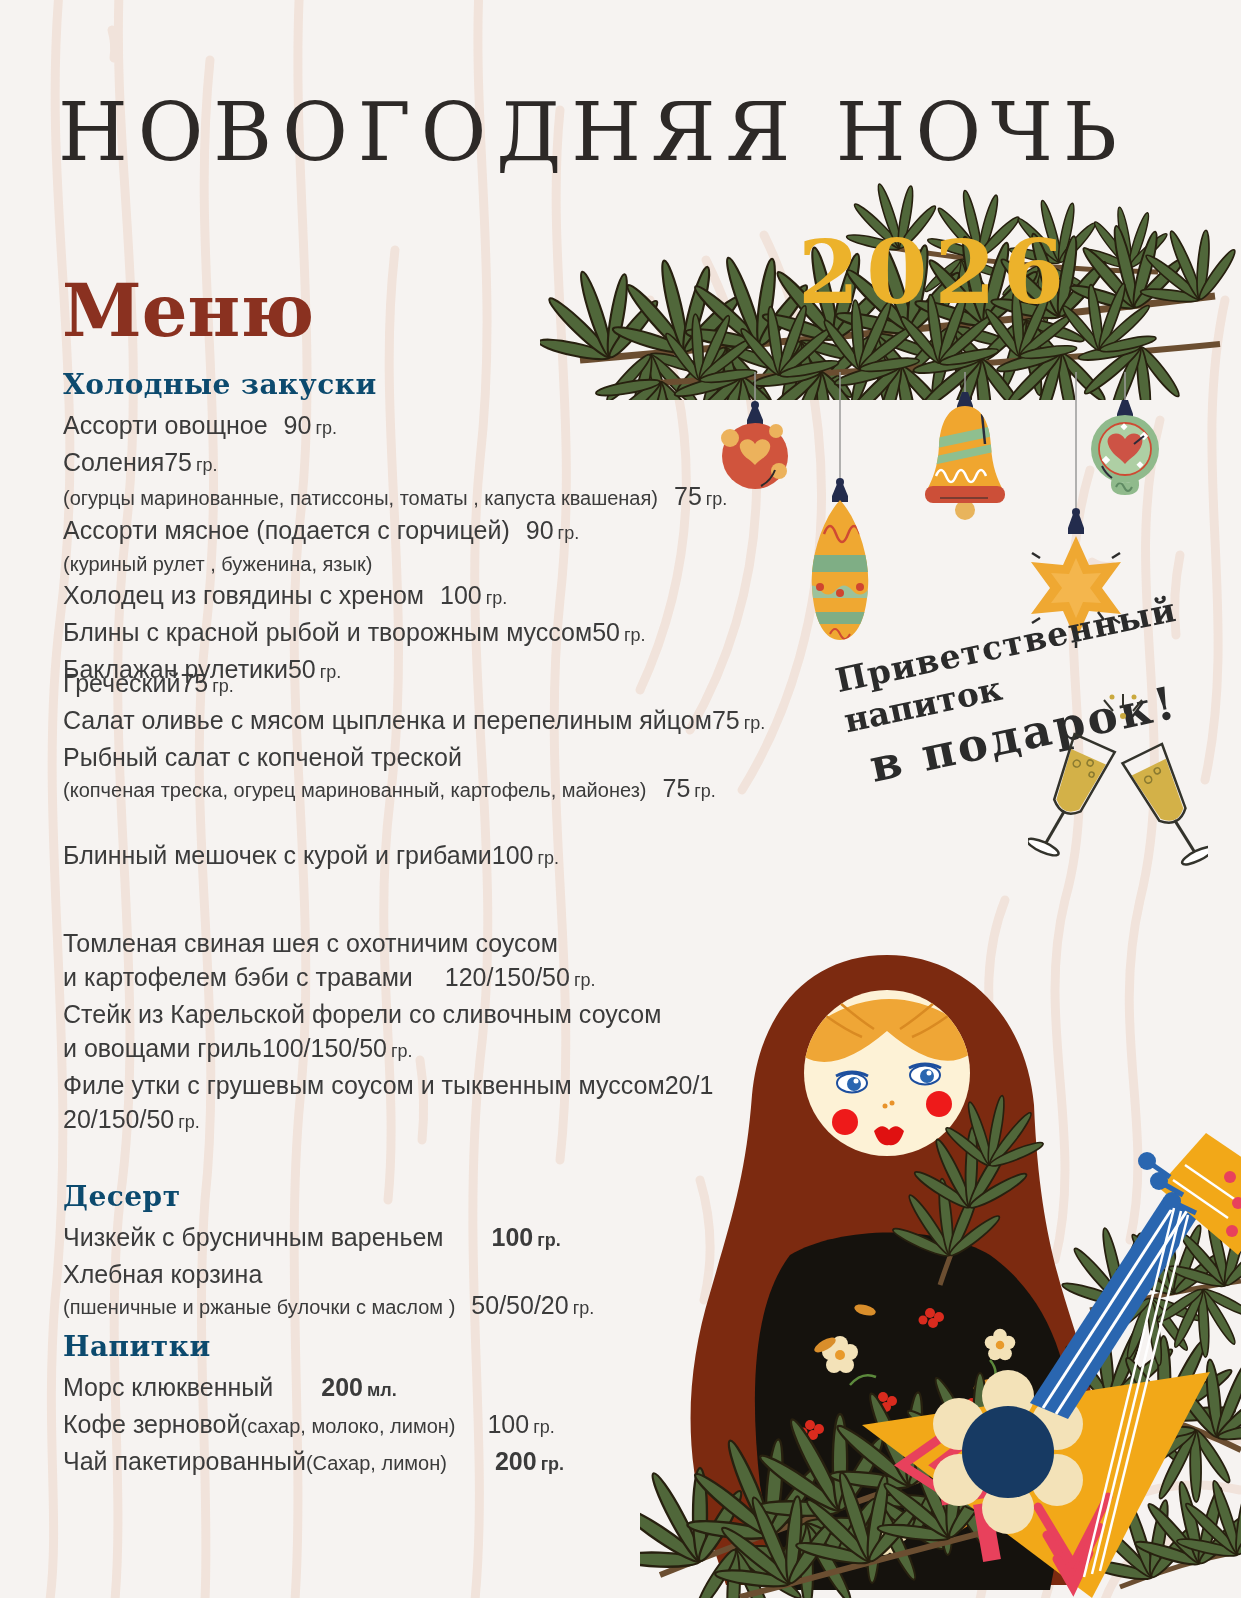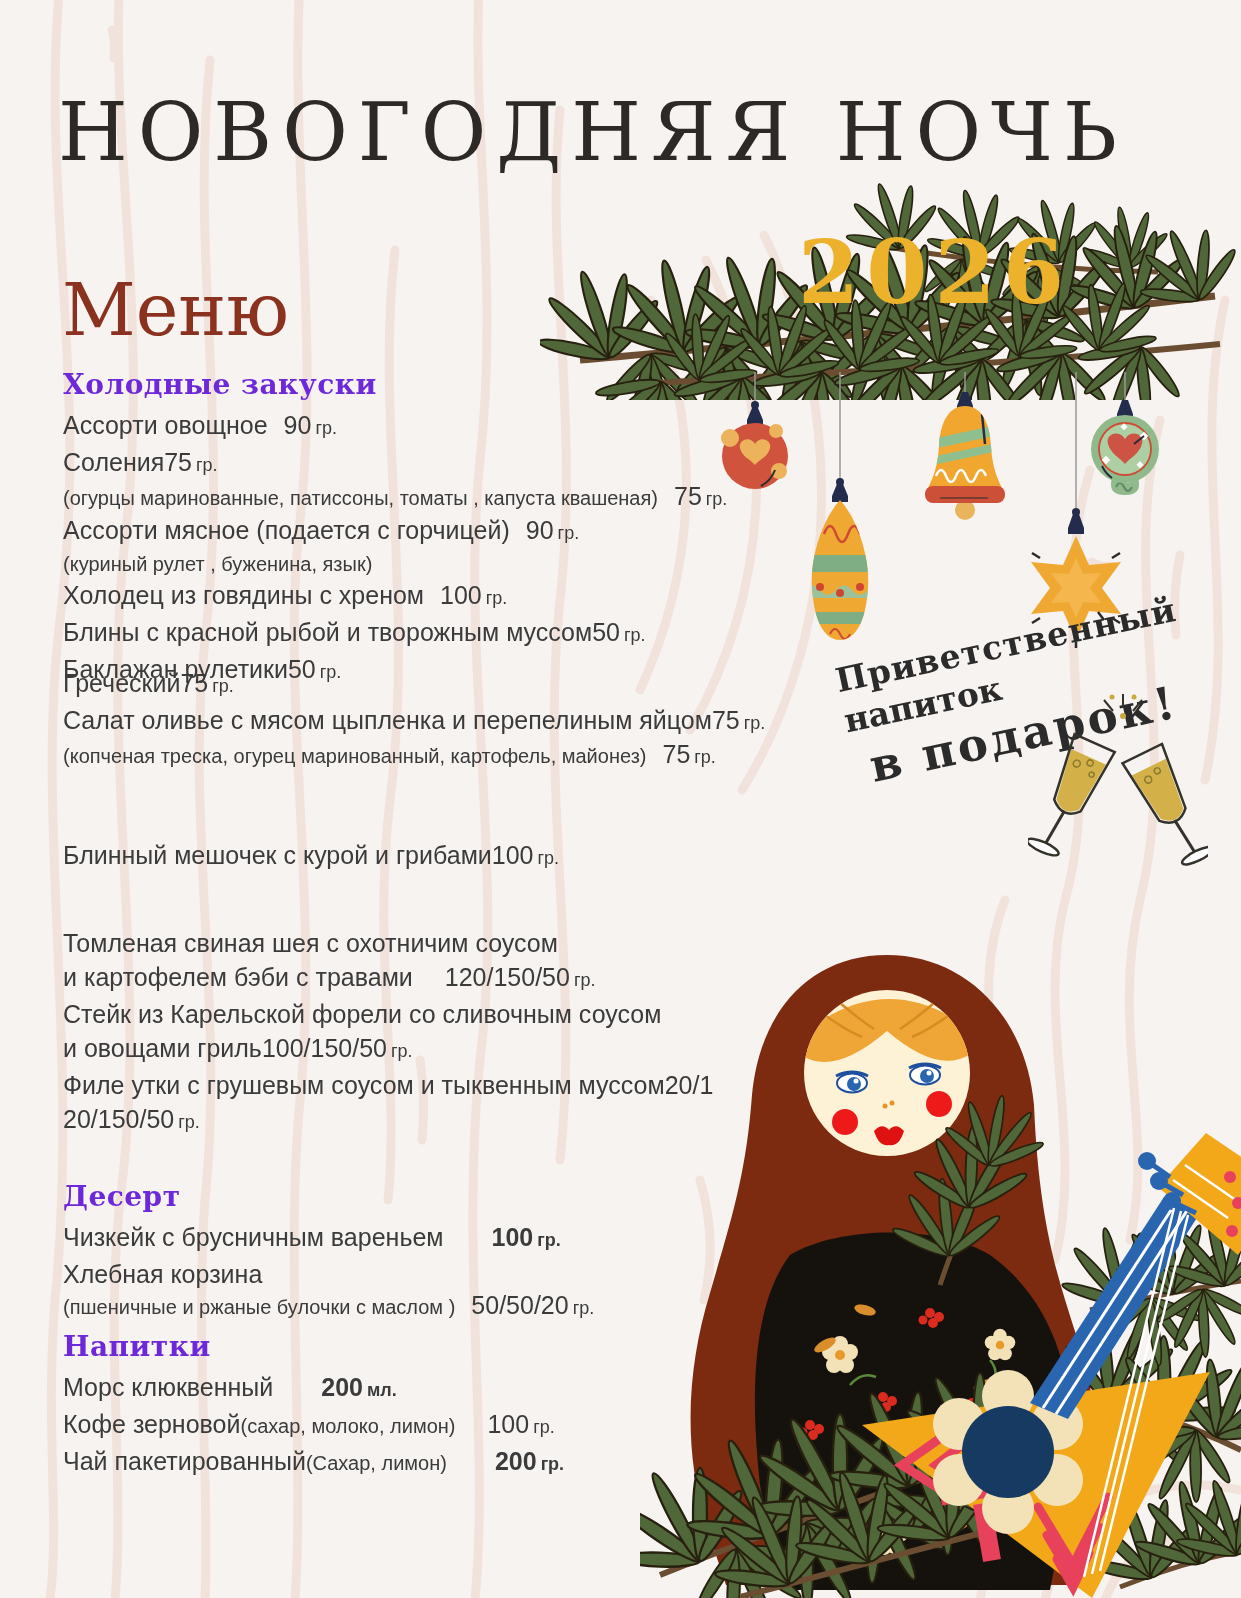--- a/index.html
+++ b/index.html
@@ -5,24 +5,24 @@
   html,body{margin:0;padding:0;background:#e8e4e1;}
   .page{position:relative;width:1241px;height:1598px;background:#f6f3f1;overflow:hidden;
         font-family:"Liberation Sans",sans-serif;color:#3b3b3b;}
   svg.deco{position:absolute;display:block;}
   .grain{left:0;top:0;z-index:0;}
   .page-title{position:absolute;left:58px;top:86px;z-index:2;white-space:nowrap;
         font-family:"DejaVu Serif",serif;font-weight:400;font-size:80px;letter-spacing:10px;color:#2d2927;}
   .year{position:absolute;left:798px;top:220px;z-index:3;font-family:"DejaVu Serif",serif;
         font-weight:700;font-size:88px;letter-spacing:7px;color:#ecb22b;}
   .menu-title{position:absolute;left:62px;top:268px;z-index:2;font-family:"DejaVu Serif",serif;
-        font-weight:400;font-size:72px;color:#8a3120;}
+        font-weight:700;font-size:72px;color:#8a3120;}
   .section{position:absolute;left:63px;z-index:2;}
   .section h2{margin:0 0 7px 0;font-family:"DejaVu Serif",serif;font-weight:700;font-size:28px;
-        letter-spacing:.5px;color:#6d28d9;white-space:nowrap;}
+        letter-spacing:.5px;color:#0c4a6e;white-space:nowrap;}
   .line{white-space:nowrap;}
   .line.main{font-size:25px;line-height:34px;}
   .line.sub{font-size:20px;line-height:28px;}
   .p{margin-left:0;white-space:nowrap;}
   .p.gap-sm{margin-left:16px;} .p.gap-md{margin-left:32px;} .p.gap-lg{margin-left:48px;font-weight:bold;}
   .num{font-size:25px;} .unit{font-size:18px;margin-left:4px;}
   .note{font-size:20px;}
   .gift{position:absolute;left:832px;top:662px;z-index:3;transform:rotate(-12deg);
         transform-origin:left top;color:#2b2b2b;font-family:"DejaVu Serif",serif;font-weight:700;}
   .gift .g1{font-size:33px;letter-spacing:1px;}
@@ -215,20 +215,21 @@
     <div class="line main"><span>Ассорти мясное  (подается с горчицей)</span><span class="p gap-sm"><span class="num">90</span><span class="unit">гр.</span></span></div>
     <div class="line sub"><span>(куриный рулет , буженина, язык)</span></div>
     <div class="line main"><span>Холодец из говядины с хреном</span><span class="p gap-sm"><span class="num">100</span><span class="unit">гр.</span></span></div>
     <div class="line main"><span>Блины с красной рыбой и творожным муссом</span><span class="p"><span class="num">50</span><span class="unit">гр.</span></span></div>
     <div class="line main"><span>Баклажан рулетики</span><span class="p"><span class="num">50</span><span class="unit">гр.</span></span></div>
   </div>
 
   <div class="section s1">
     <div class="line main"><span>Греческий</span><span class="p"><span class="num">75</span><span class="unit">гр.</span></span></div>
     <div class="line main"><span>Салат оливье с мясом цыпленка  и перепелиным яйцом</span><span class="p"><span class="num">75</span><span class="unit">гр.</span></span></div>
+    <div class="line main"><span>Рыбный салат с копченой треской</span></div>
     <div class="line sub"><span>(копченая треска, огурец маринованный, картофель, майонез)</span><span class="p gap-sm"><span class="num">75</span><span class="unit">гр.</span></span></div>
   </div>
 
   <div class="section s2">
     <div class="line main"><span>Блинный  мешочек с курой и грибами</span><span class="p"><span class="num">100</span><span class="unit">гр.</span></span></div>
   </div>
 
   <div class="section s3">
     <div class="line main"><span>Томленая свиная шея с охотничим соусом</span></div>
     <div class="line main"><span>и картофелем бэби с травами</span><span class="p gap-md"><span class="num">120/150/50</span><span class="unit">гр.</span></span></div>

